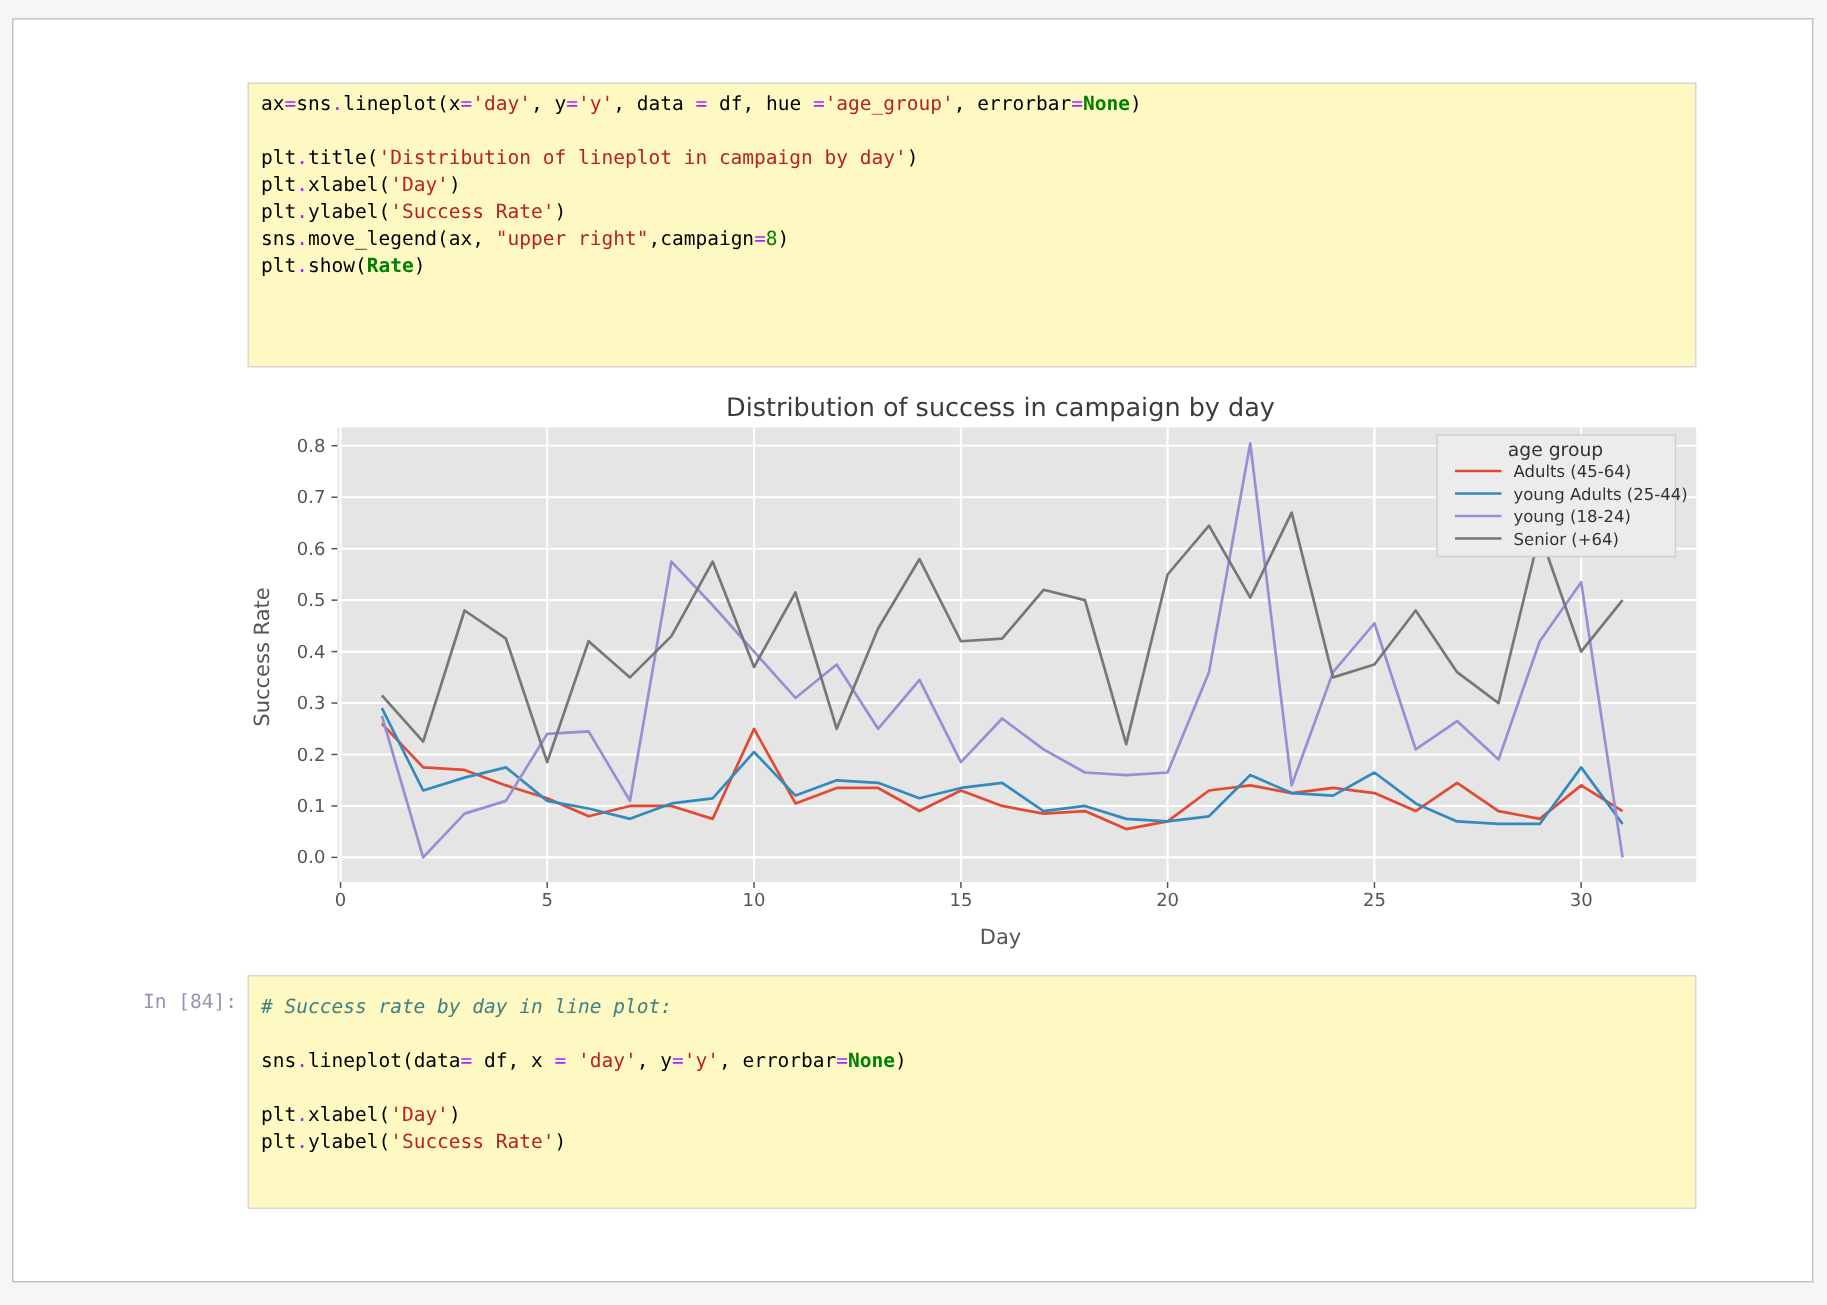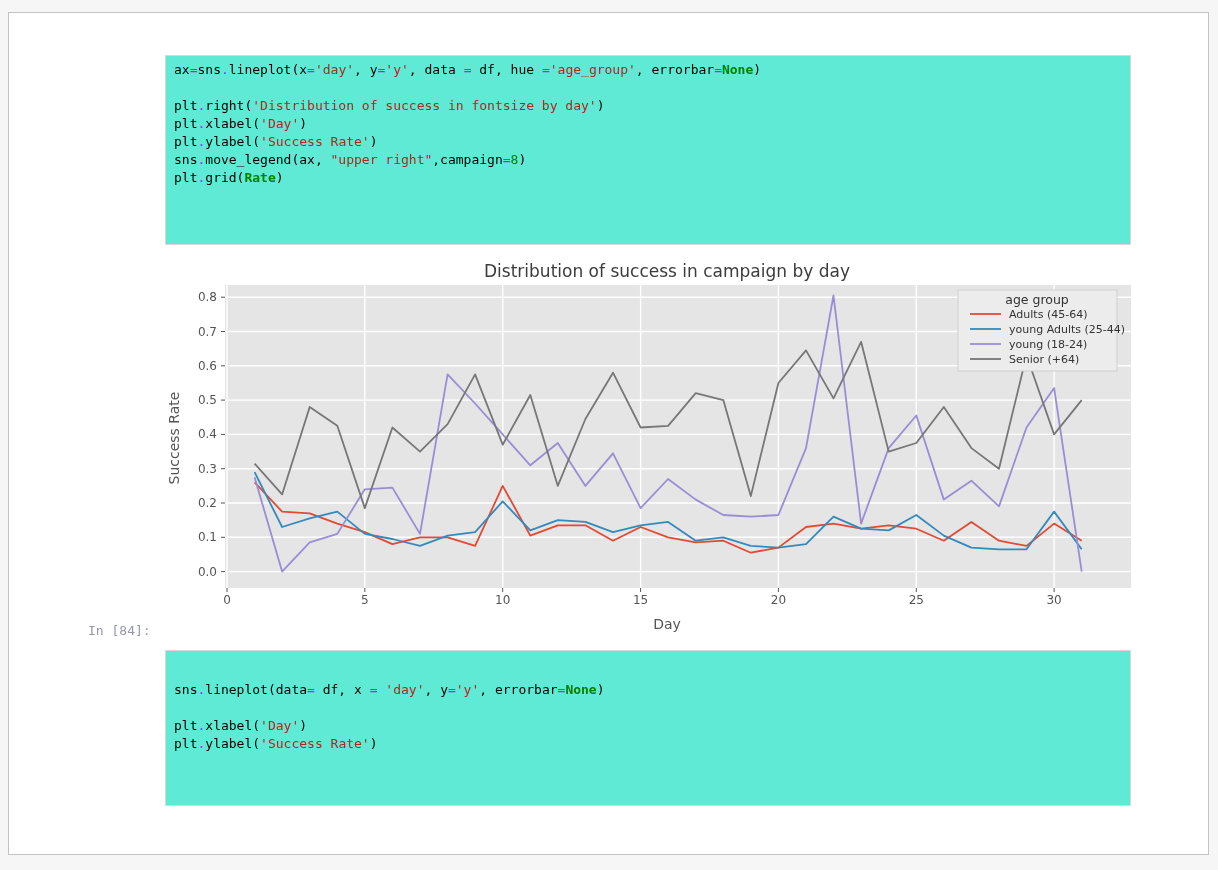--- a/index.html
+++ b/index.html
@@ -1,45 +1,45 @@
 <!DOCTYPE html>
 <html><head>
 <meta charset="utf-8">
 <style>
   * { margin:0; padding:0; box-sizing:border-box; }
   html,body { width:1218px; height:870px; }
   body { background:#f6f6f6; font-family:"Liberation Sans", sans-serif; position:relative; overflow:hidden; }
   .panel { position:absolute; left:8px; top:12px; width:1201px; height:843px; background:#ffffff; border:1px solid #c3c3c3; }
-  .code-cell { position:absolute; left:165px; width:966px; background:#5eead4; border:1px solid #d7d7d7; padding:5px 8px; font-family:"DejaVu Sans Mono","Liberation Mono",monospace; font-size:13px; }
+  .code-cell { position:absolute; left:165px; width:966px; background:#fef9c3; border:1px solid #d7d7d7; padding:5px 8px; font-family:"DejaVu Sans Mono","Liberation Mono",monospace; font-size:13px; }
   .code-line { height:18px; line-height:18px; white-space:pre; color:#000; }
   .tok-n { color:#000000; }
   .tok-o { color:#AA22FF; }
   .tok-s { color:#BA2121; }
   .tok-k { color:#008000; font-weight:bold; }
   .tok-d { color:#008000; }
   .tok-c { color:#408080; font-style:italic; }
   #cell-top { top:55px; height:190px; }
   #cell-bottom { top:650px; height:156px; padding-top:12px; }
-  .prompt { position:absolute; left:88px; top:622px; width:70px; height:18px; line-height:18px; text-align:left; font-family:"DejaVu Sans Mono","Liberation Mono",monospace; font-size:13px; color:#9595b2; }
+  .prompt { position:absolute; left:88px; top:660px; width:70px; height:18px; line-height:18px; text-align:right; font-family:"DejaVu Sans Mono","Liberation Mono",monospace; font-size:13px; color:#9595b2; }
   .figure-output { position:absolute; left:165px; top:252px; width:966px; height:392px; background:#ffffff; }
   svg text { font-family:"DejaVu Sans","Liberation Sans",sans-serif; }
 </style>
 </head>
 <body>
 
 <div class="panel"></div>
 
 <div class="code-cell" id="cell-top">
     <div class="code-line"><span class="tok-n">ax</span><span class="tok-o">=</span><span class="tok-n">sns</span><span class="tok-o">.</span><span class="tok-n">lineplot(x</span><span class="tok-o">=</span><span class="tok-s">'day'</span><span class="tok-n">, y</span><span class="tok-o">=</span><span class="tok-s">'y'</span><span class="tok-n">, data </span><span class="tok-o">=</span><span class="tok-n"> df, hue </span><span class="tok-o">=</span><span class="tok-s">'age_group'</span><span class="tok-n">, errorbar</span><span class="tok-o">=</span><span class="tok-k">None</span><span class="tok-n">)</span></div>
     <div class="code-line"></div>
-    <div class="code-line"><span class="tok-n">plt</span><span class="tok-o">.</span><span class="tok-n">right(</span><span class="tok-s">'Distribution of success in fontsize by day'</span><span class="tok-n">)</span></div>
+    <div class="code-line"><span class="tok-n">plt</span><span class="tok-o">.</span><span class="tok-n">title(</span><span class="tok-s">'Distribution of lineplot in campaign by day'</span><span class="tok-n">)</span></div>
     <div class="code-line"><span class="tok-n">plt</span><span class="tok-o">.</span><span class="tok-n">xlabel(</span><span class="tok-s">'Day'</span><span class="tok-n">)</span></div>
     <div class="code-line"><span class="tok-n">plt</span><span class="tok-o">.</span><span class="tok-n">ylabel(</span><span class="tok-s">'Success Rate'</span><span class="tok-n">)</span></div>
     <div class="code-line"><span class="tok-n">sns</span><span class="tok-o">.</span><span class="tok-n">move_legend(ax, </span><span class="tok-s">"upper right"</span><span class="tok-n">,campaign</span><span class="tok-o">=</span><span class="tok-d">8</span><span class="tok-n">)</span></div>
-    <div class="code-line"><span class="tok-n">plt</span><span class="tok-o">.</span><span class="tok-n">grid(</span><span class="tok-k">Rate</span><span class="tok-n">)</span></div>
+    <div class="code-line"><span class="tok-n">plt</span><span class="tok-o">.</span><span class="tok-n">show(</span><span class="tok-k">Rate</span><span class="tok-n">)</span></div>
     <div class="code-line"></div>
   </div>
 
 <div class="figure-output">
   <svg id="chart-svg" width="966" height="392" viewBox="0 0 966 392">
       <rect x="60" y="33" width="906" height="303" fill="#E5E5E5"></rect>
       <g>
         <line x1="60" x2="966" y1="319.6" y2="319.6" stroke="#FFFFFF" stroke-width="1.4"></line>
         <line x1="60" x2="966" y1="285.3" y2="285.3" stroke="#FFFFFF" stroke-width="1.4"></line>
         <line x1="60" x2="966" y1="251" y2="251" stroke="#FFFFFF" stroke-width="1.4"></line>
@@ -110,18 +110,19 @@
         <line x1="805" x2="836" y1="92" y2="92" stroke="#988ED5" stroke-width="1.8"></line>
         <text x="844" y="96" font-size="11" fill="#333333" text-anchor="start">young (18-24)</text>
         <line x1="805" x2="836" y1="107" y2="107" stroke="#777777" stroke-width="1.8"></line>
         <text x="844" y="111" font-size="11" fill="#333333" text-anchor="start">Senior (+64)</text>
       </g>
     </svg>
 </div>
 
 <div class="prompt">In [84]:</div>
 <div class="code-cell" id="cell-bottom">
+    <div class="code-line"><span class="tok-c"># Success rate by day in line plot:</span></div>
     <div class="code-line"></div>
     <div class="code-line"><span class="tok-n">sns</span><span class="tok-o">.</span><span class="tok-n">lineplot(data</span><span class="tok-o">=</span><span class="tok-n"> df, x </span><span class="tok-o">=</span><span class="tok-n"> </span><span class="tok-s">'day'</span><span class="tok-n">, y</span><span class="tok-o">=</span><span class="tok-s">'y'</span><span class="tok-n">, errorbar</span><span class="tok-o">=</span><span class="tok-k">None</span><span class="tok-n">)</span></div>
     <div class="code-line"></div>
     <div class="code-line"><span class="tok-n">plt</span><span class="tok-o">.</span><span class="tok-n">xlabel(</span><span class="tok-s">'Day'</span><span class="tok-n">)</span></div>
     <div class="code-line"><span class="tok-n">plt</span><span class="tok-o">.</span><span class="tok-n">ylabel(</span><span class="tok-s">'Success Rate'</span><span class="tok-n">)</span></div>
   </div>
 
 </body></html>

